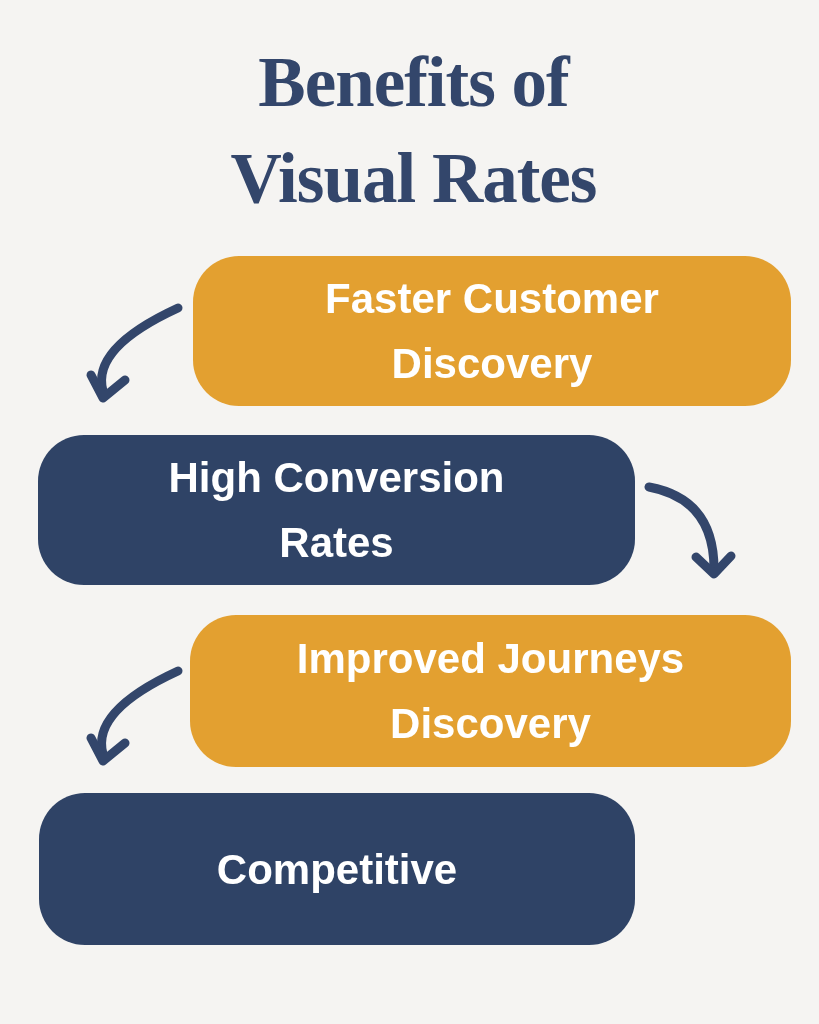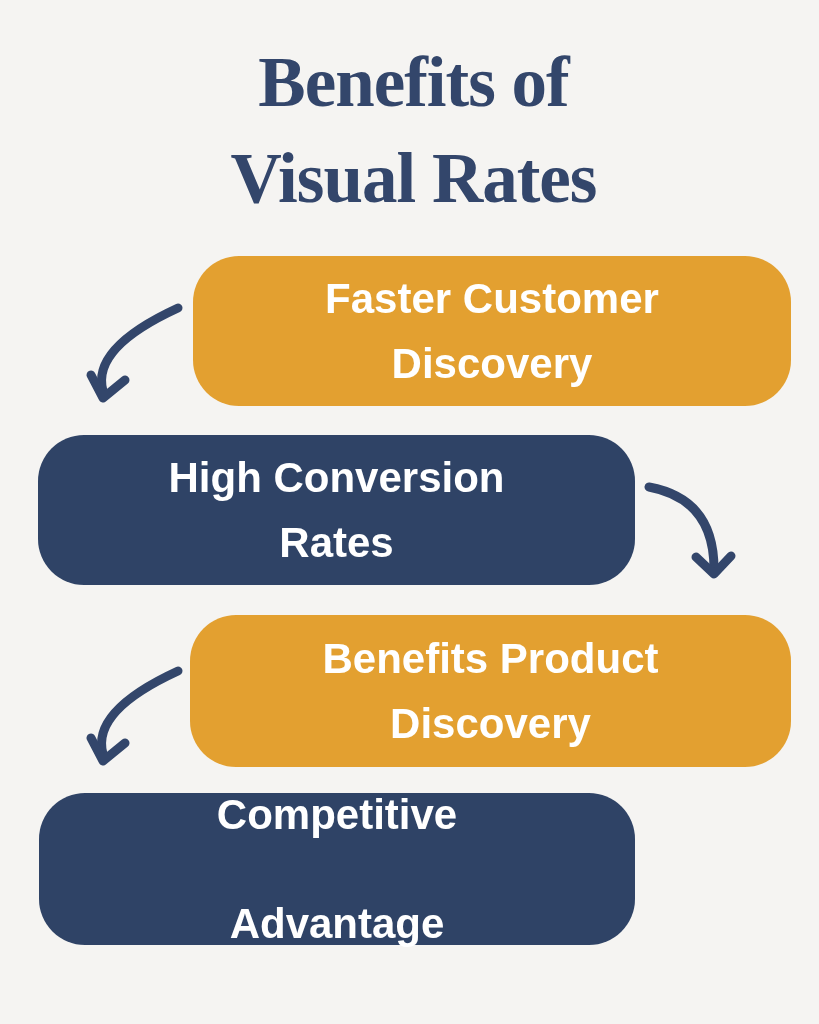--- a/index.html
+++ b/index.html
@@ -98,27 +98,26 @@
     <span>High Conversion</span>
     <span>Rates</span>
   </div>
 
   <svg id="arrow-2" class="arrow-svg" width="100" height="105" viewBox="0 0 100 105" aria-hidden="true">
     <path d="M 8,8 Q 73,20 73,90"></path>
     <path d="M 55,78 L 73,95 L 90,77"></path>
   </svg>
 
   <div id="box-3" class="benefit-box orange">
-    <span>Benefits Product</span>
+    <span>Improved Journeys</span>
     <span>Discovery</span>
   </div>
 
   <svg id="arrow-3" class="arrow-svg" width="110" height="115" viewBox="0 0 110 115" aria-hidden="true">
     <path d="M 95,12 Q 8,52 20,95"></path>
     <path d="M 8,79 L 20,102 L 42,84"></path>
   </svg>
 
   <div id="box-4" class="benefit-box navy">
     <span>Competitive</span>
-    <span>Advantage</span>
   </div>
 
 </div>
 
 </body></html>

